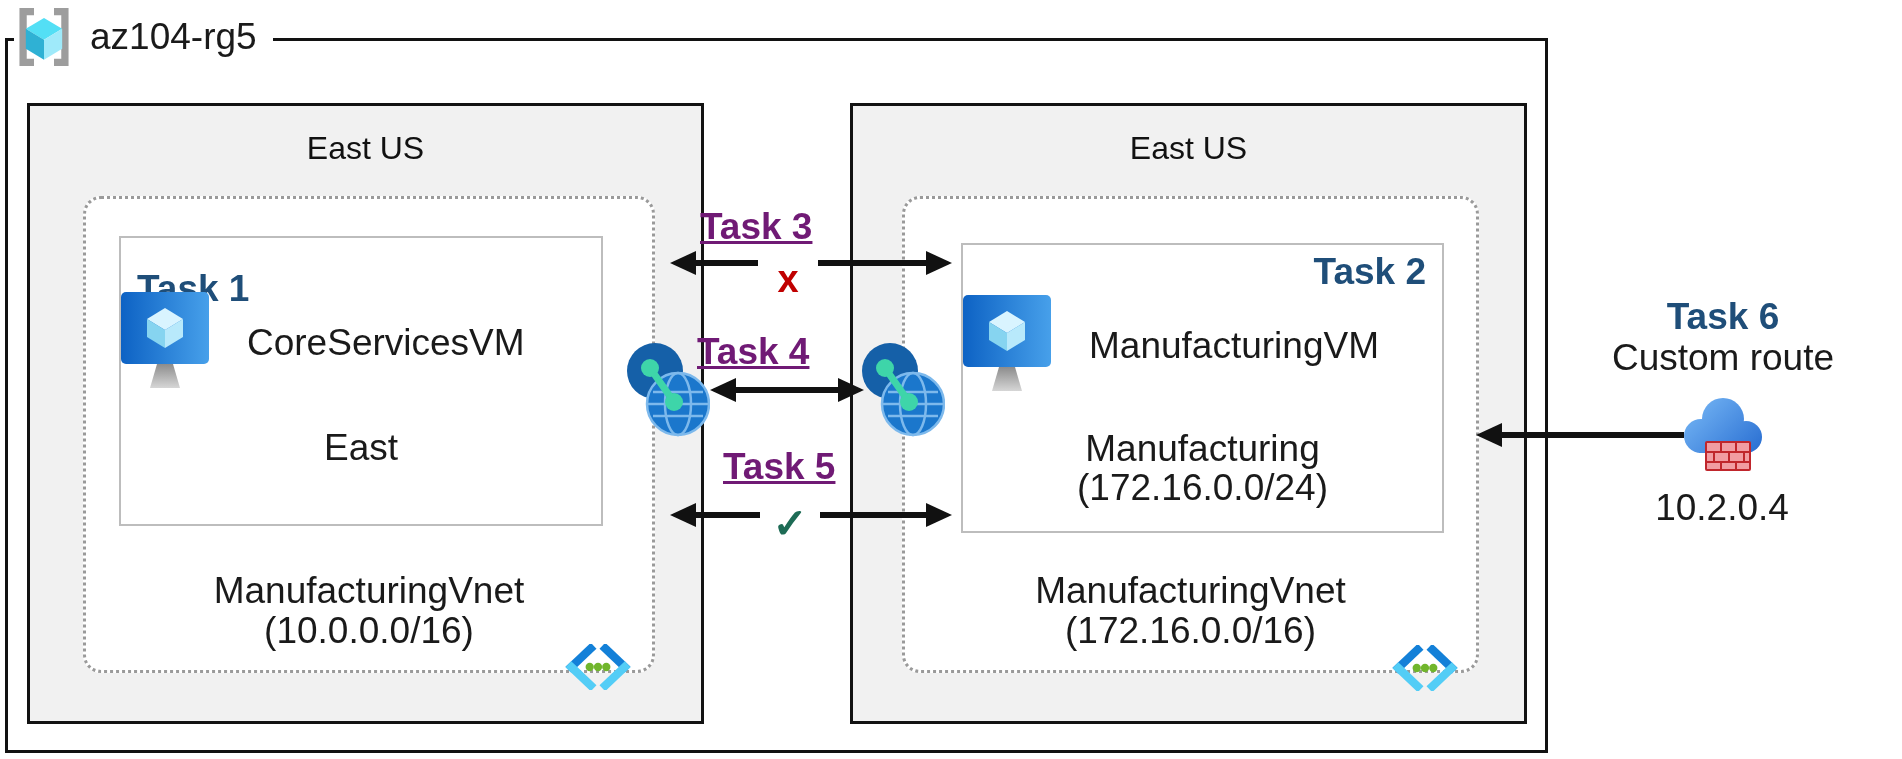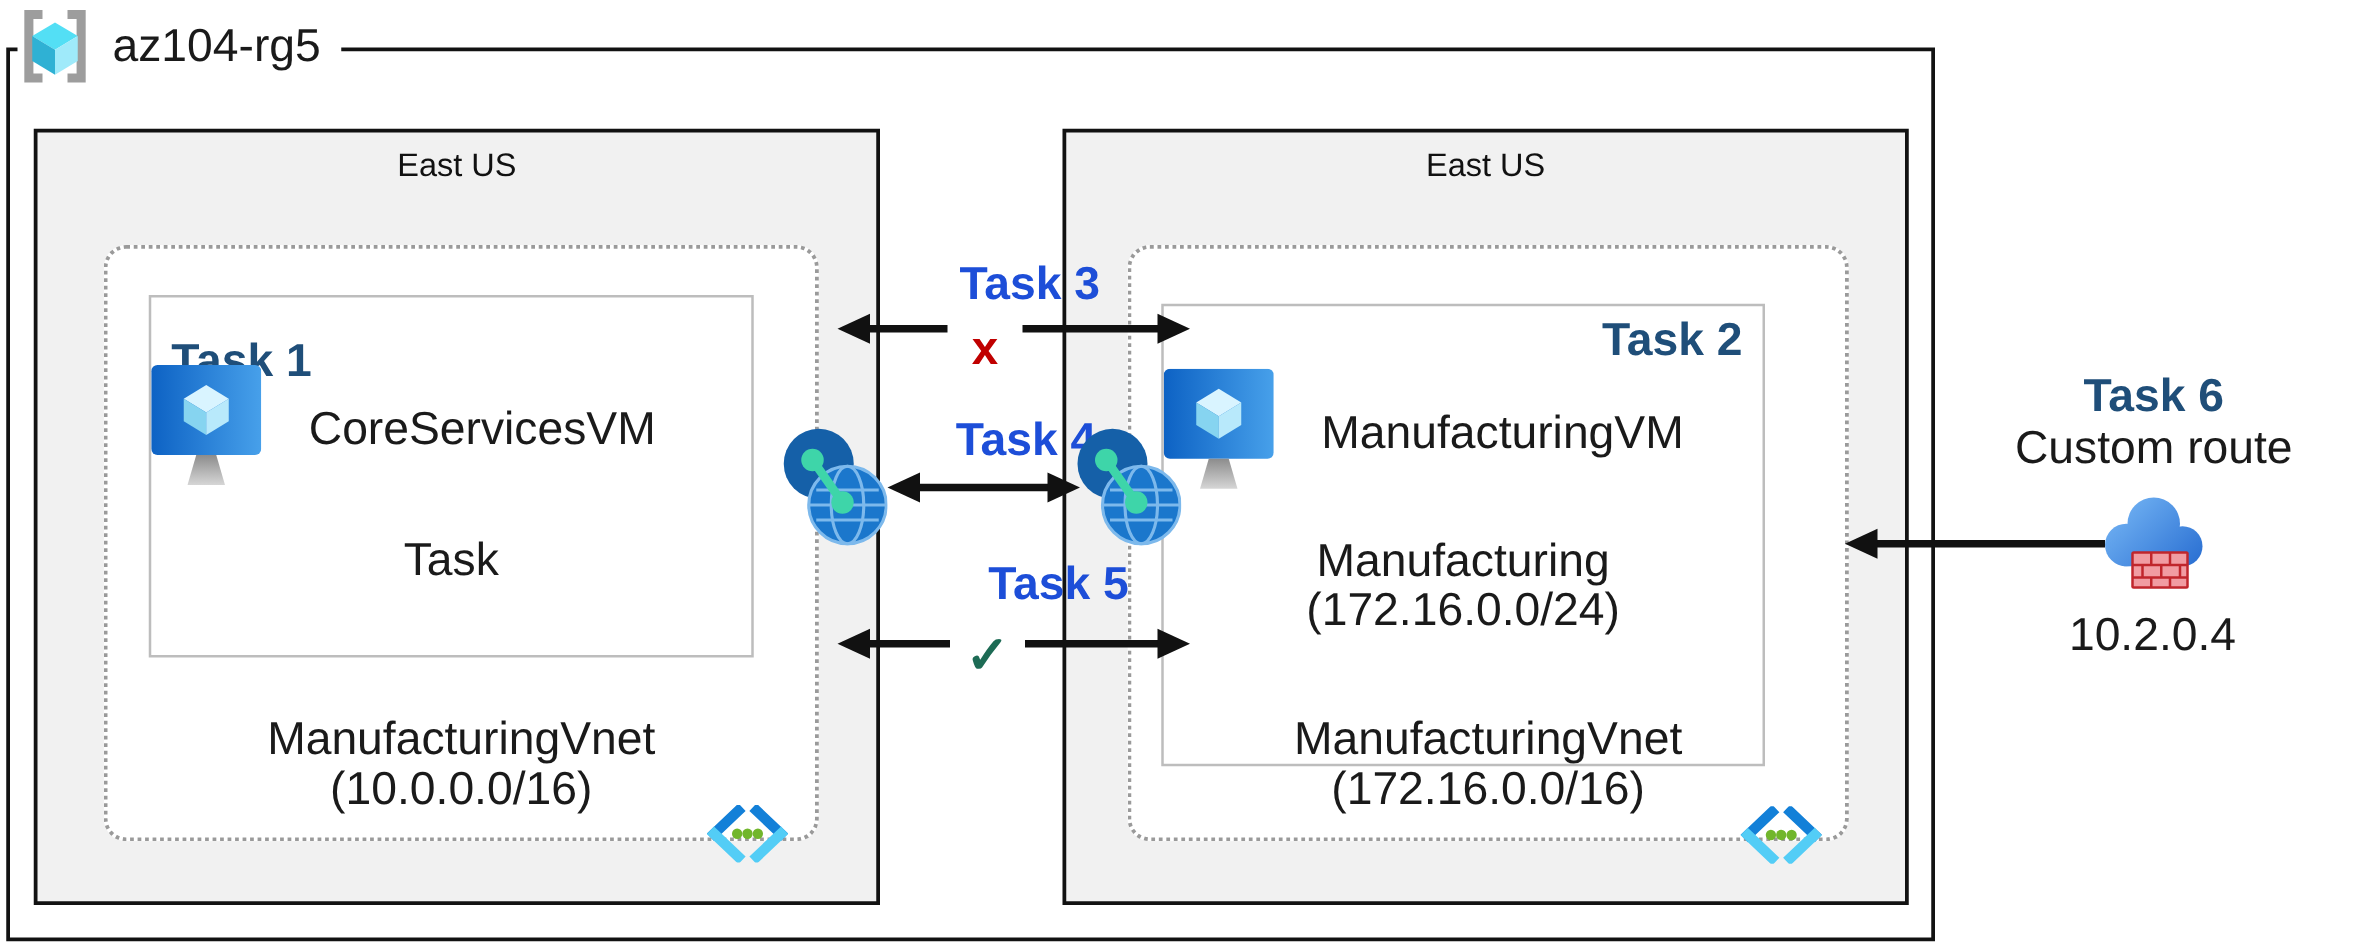--- a/index.html
+++ b/index.html
@@ -11,47 +11,47 @@
 
   
   .rg-box    { left:5px; top:38px; width:1543px; height:715px; border:3px solid #121212; z-index:1; }
   .rg-label  { left:14px; top:3px; height:68px; display:flex; align-items:center; gap:16px;
                background:#ffffff; padding:0 16px 0 0; z-index:6; }
   .rg-label span { font-size:37px; color:#1a1a1a; }
 
   .region    { top:103px; width:677px; height:621px; background:#f1f1f1; border:3px solid #121212; z-index:1; }
   .region-l  { left:27px; }
   .region-r  { left:850px; }
-  .region-name { top:117px; width:677px; text-align:center; font-size:26px; color:#111; z-index:4; }
+  .region-name { top:130px; width:677px; text-align:center; font-size:32px; color:#111; z-index:4; }
 
   .vnet      { top:196px; height:477px; background:#ffffff; border:3px dotted #9a9a9a; border-radius:18px; z-index:2; }
   .vnet-l    { left:83px;  width:572px; }
   .vnet-r    { left:902px; width:577px; }
   .vnet-name { top:571px; text-align:center; font-size:37px; line-height:40px; color:#1a1a1a; z-index:4; }
 
   .subnet    { background:#ffffff; border:2px solid #bdbdbd; z-index:3; }
   .subnet-l  { left:119px; top:236px; width:484px; height:290px; }
-  .subnet-r  { left:929px; top:243px; width:483px; height:370px; }
+  .subnet-r  { left:961px; top:243px; width:483px; height:290px; }
 
   .task-tag  { position:absolute; font-size:37px; font-weight:bold; color:#1F4E79; }
   .tag-tl    { left:16px; top:4px;margin-top:26px; }
   .tag-tr    { right:16px; top:6px; }
 
   .vm-row    { position:absolute; left:0; right:0; display:flex; align-items:center; gap:38px; }
   .vm-row-l  { top:54px; }
   .vm-row-r  { top:50px; }
   .vm-name   { font-size:37px; color:#1a1a1a; }
 
   .subnet-name { position:absolute; left:0; right:0; text-align:center;
                  font-size:37px; line-height:39px; color:#1a1a1a; }
   .sn-l      { top:190px; }
   .sn-r      { top:184px; }
 
   
-  .task-float { text-align:right; font-size:37px; font-weight:bold; color:#1d4ed8; z-index:4; }
+  .task-float { text-align:left; font-size:37px; font-weight:bold; color:#701a75; z-index:4;text-decoration:underline; }
   .mark-x     { left:748px; top:258px; width:80px; text-align:center;
                 font-size:38px; line-height:42px; font-weight:bold; color:#C00000; z-index:4; }
   .mark-check { left:750px; top:502px; width:80px; text-align:center;
                 font-size:42px; line-height:44px; font-weight:bold; color:#1D6B55; z-index:4; }
   .task6-blk  { left:1598px; top:297px; width:250px; text-align:center; z-index:4; }
   .task6-blk .l1 { font-size:37px; font-weight:bold; color:#1F4E79; line-height:40px; }
   .task6-blk .l2 { font-size:37px; color:#1a1a1a; line-height:42px; }
   .nva-ip     { left:1622px; top:487px; width:200px; text-align:center; font-size:37px; color:#1a1a1a; z-index:4; }
 
   
@@ -110,21 +110,21 @@
         </defs>
         <rect x="0" y="0" width="88" height="72" rx="5" fill="url(#vmg1)"></rect>
         <polygon points="44,16 62,27 44,38 26,27" fill="#d9f4ff"></polygon>
         <polygon points="26,27 44,38 44,56 26,45" fill="#86d4f0"></polygon>
         <polygon points="44,38 62,27 62,45 44,56" fill="#b8e9fb"></polygon>
         <polygon points="36,72 52,72 59,96 29,96" fill="url(#stg1)"></polygon>
       </svg>
       <span class="vm-name">CoreServicesVM</span>
     </div>
     <div class="subnet-name sn-l">
-      <div>Task</div>
+      <div>East</div>
     </div>
   </div>
 
   <div class="abs subnet subnet-r">
     <div class="task-tag tag-tr">Task 2</div>
     <div class="vm-row vm-row-r">
       <svg width="88" height="102" viewBox="0 0 88 102">
         <rect x="0" y="0" width="88" height="72" rx="5" fill="url(#vmg1)"></rect>
         <polygon points="44,16 62,27 44,38 26,27" fill="#d9f4ff"></polygon>
         <polygon points="26,27 44,38 44,56 26,45" fill="#86d4f0"></polygon>

